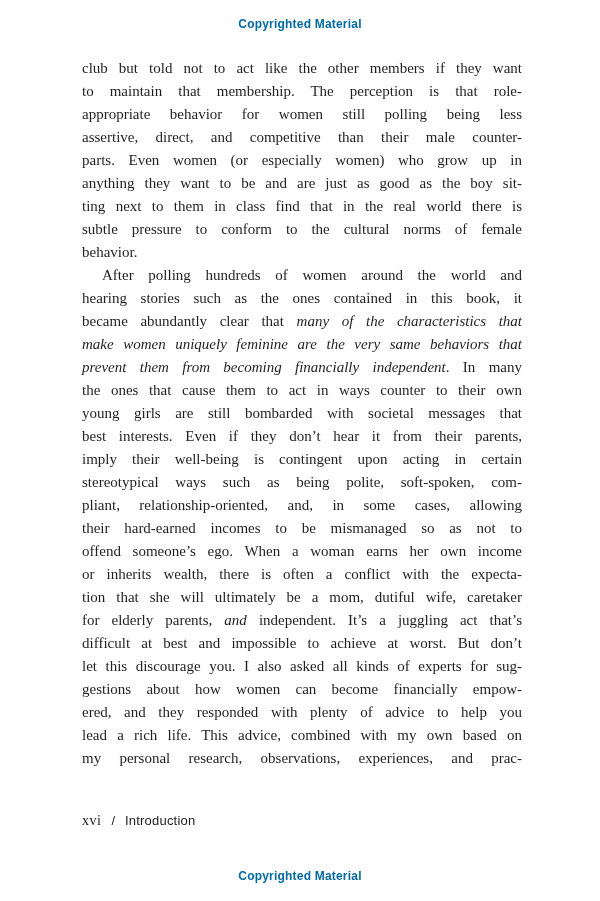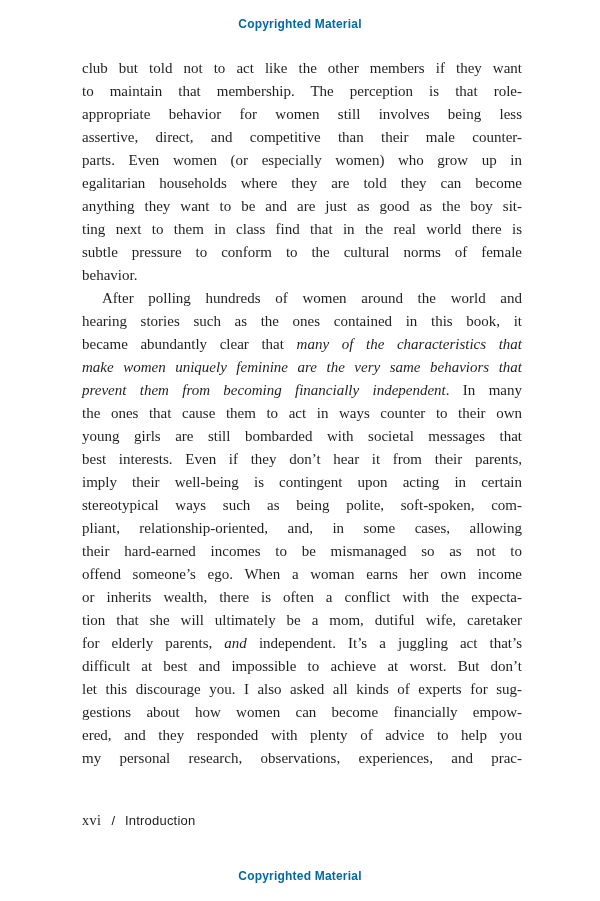--- a/index.html
+++ b/index.html
@@ -75,24 +75,23 @@
 </head>
 <body>
 
 <div class="page">
 
   <div class="notice top">Copyrighted Material</div>
 
   <div class="body-text">
       <div class="text-line"><span>club but told not to act like the other members if they want</span></div>
       <div class="text-line"><span>to maintain that membership. The perception is that role-</span></div>
-      <div class="text-line"><span>appropriate behavior for women still involves being less</span></div>
+      <div class="text-line"><span>appropriate behavior for women still polling being less</span></div>
       <div class="text-line"><span>assertive, direct, and competitive than their male counter-</span></div>
       <div class="text-line"><span>parts. Even women (or especially women) who grow up in</span></div>
-      <div class="text-line"><span>egalitarian households where they are told they can become</span></div>
       <div class="text-line"><span>anything they want to be and are just as good as the boy sit-</span></div>
       <div class="text-line"><span>ting next to them in class find that in the real world there is</span></div>
       <div class="text-line"><span>subtle pressure to conform to the cultural norms of female</span></div>
       <div class="text-line last-left"><span>behavior.</span></div>
       <div class="text-line indented"><span>After polling hundreds of women around the world and</span></div>
       <div class="text-line"><span>hearing stories such as the ones contained in this book, it</span></div>
       <div class="text-line"><span>became abundantly clear that </span><i>many of the characteristics that</i></div>
       <div class="text-line"><i>make women uniquely feminine are the very same behaviors that</i></div>
       <div class="text-line"><i>prevent them from becoming financially independent</i><span>. In many</span></div>
       <div class="text-line"><span>the ones that cause them to act in ways counter to their own</span></div>
@@ -103,20 +102,21 @@
       <div class="text-line"><span>pliant, relationship-oriented, and, in some cases, allowing</span></div>
       <div class="text-line"><span>their hard-earned incomes to be mismanaged so as not to</span></div>
       <div class="text-line"><span>offend someone’s ego. When a woman earns her own income</span></div>
       <div class="text-line"><span>or inherits wealth, there is often a conflict with the expecta-</span></div>
       <div class="text-line"><span>tion that she will ultimately be a mom, dutiful wife, caretaker</span></div>
       <div class="text-line"><span>for elderly parents, </span><i>and</i><span> independent. It’s a juggling act that’s</span></div>
       <div class="text-line"><span>difficult at best and impossible to achieve at worst. But don’t</span></div>
       <div class="text-line"><span>let this discourage you. I also asked all kinds of experts for sug-</span></div>
       <div class="text-line"><span>gestions about how women can become financially empow-</span></div>
       <div class="text-line"><span>ered, and they responded with plenty of advice to help you</span></div>
+      <div class="text-line"><span>lead a rich life. This advice, combined with my own based on</span></div>
       <div class="text-line"><span>my personal research, observations, experiences, and prac-</span></div>
     </div>
 
   <div class="footer">
     <span class="pagenum">xvi</span><span class="sep">/</span><span class="section">Introduction</span>
   </div>
 
   <div class="notice bottom">Copyrighted Material</div>
 
 </div>

